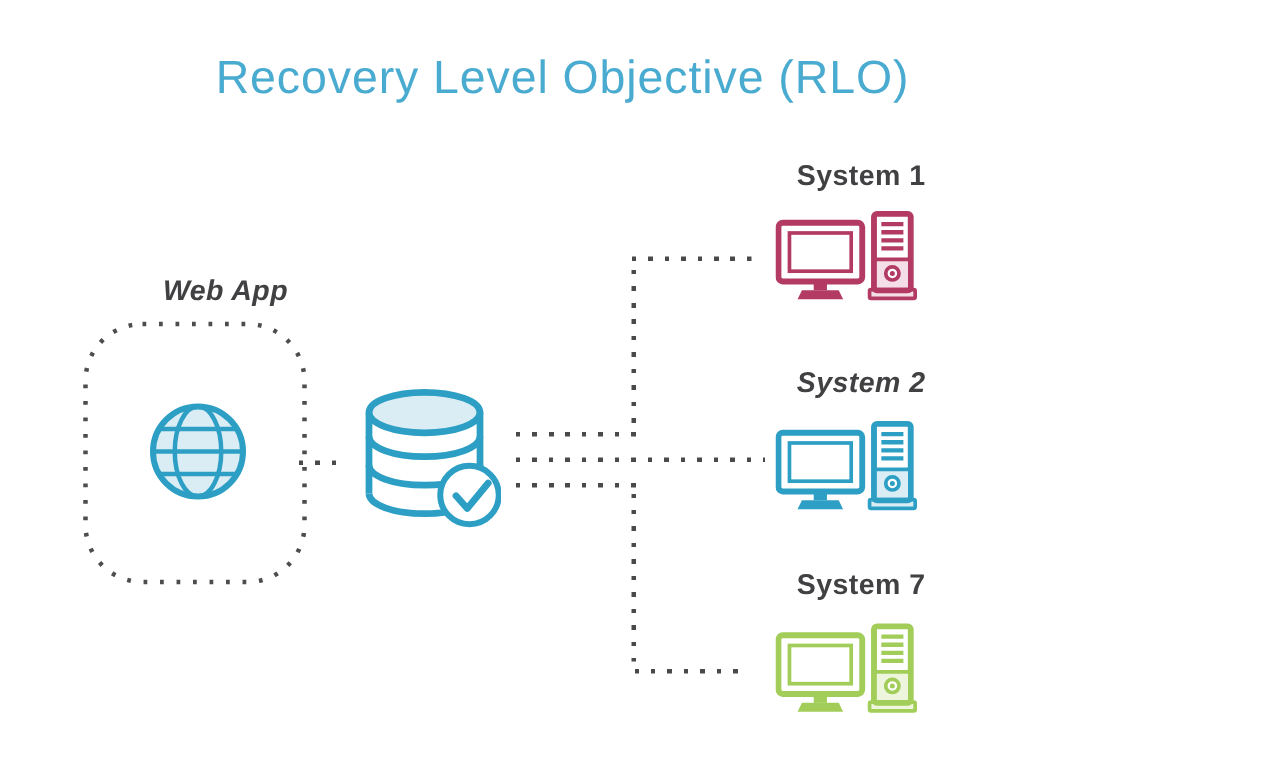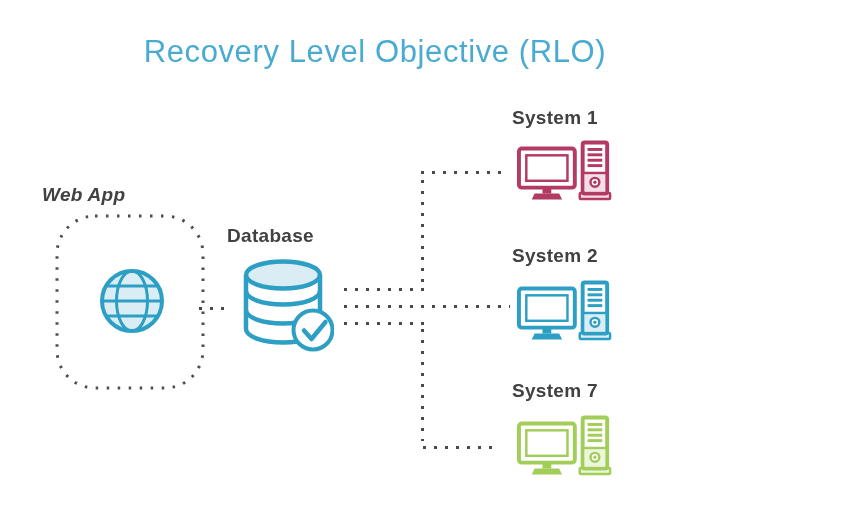--- a/index.html
+++ b/index.html
@@ -5,27 +5,27 @@
   html,body{margin:0;padding:0;background:#fff;}
   .canvas{
     position:relative;width:750px;height:506px;background:#fff;overflow:hidden;
     font-family:"Liberation Sans", sans-serif;
   }
   .title{
     position:absolute;left:0;right:0;top:34px;text-align:center;
     font-size:31px;font-weight:400;letter-spacing:.6px;color:#4AABD0;
   }
   .label{
-    position:absolute;text-align:left;
+    position:absolute;text-align:right;
     font-size:19px;font-weight:700;letter-spacing:.3px;color:#414042;
   }
   .lbl-webapp{left:42px;top:184px;width:150px;font-style:italic;}
   .lbl-database{left:227px;top:225px;width:110px;}
   .lbl-sys1{left:512px;top:107px;width:105px;}
-  .lbl-sys2{left:512px;top:245px;width:105px;}
+  .lbl-sys2{left:512px;top:245px;width:105px;font-style:italic;}
   .lbl-sys3{left:512px;top:380px;width:105px;}
   .abs{position:absolute;}
   
   .dot-h{
     position:absolute;height:3px;
     background-image:repeating-linear-gradient(to right,#4A4A4C 0 3px,transparent 3px 11px);
   }
   .dot-v{
     position:absolute;width:3px;
     background-image:repeating-linear-gradient(to bottom,#4A4A4C 0 3px,transparent 3px 11px);
@@ -54,21 +54,20 @@
       </defs>
     <circle cx="34" cy="34" r="30" fill="#DBEDF4" stroke="#2D9FC5" stroke-width="4"></circle>
     <g stroke="#2D9FC5" fill="none" stroke-width="3" clip-path="url(#gc)">
       <ellipse cx="34" cy="34" rx="15.5" ry="30"></ellipse>
       <line x1="2" y1="19" x2="66" y2="19"></line>
       <line x1="2" y1="34" x2="66" y2="34"></line>
       <line x1="2" y1="49" x2="66" y2="49"></line>
     </g>
   </svg>
 
-  <div class="label lbl-database">Database</div>
   <svg class="abs" style="left:242px;top:258px;" width="92" height="96" viewBox="0 0 92 96">
     <g fill="none" stroke="#2D9FC5">
       <ellipse cx="41" cy="17" rx="37" ry="13.5" fill="#DBEDF4" stroke-width="4.5"></ellipse>
       <path d="M4,17 V71" stroke-width="4.5"></path>
       <path d="M78,17 V71" stroke-width="4.5"></path>
       <path d="M4,33 a37,13.5 0 0 0 74,0" stroke-width="4.5"></path>
       <path d="M4,52 a37,13.5 0 0 0 74,0" stroke-width="4.5"></path>
       <path d="M4,71 a37,13.5 0 0 0 74,0" stroke-width="4.5"></path>
       <circle cx="71" cy="72" r="19.5" fill="#ffffff" stroke-width="4"></circle>
       <path d="M62,72.5 l7.5,8.5 l14,-17" stroke-width="4.5" stroke-linecap="round" stroke-linejoin="round"></path>

